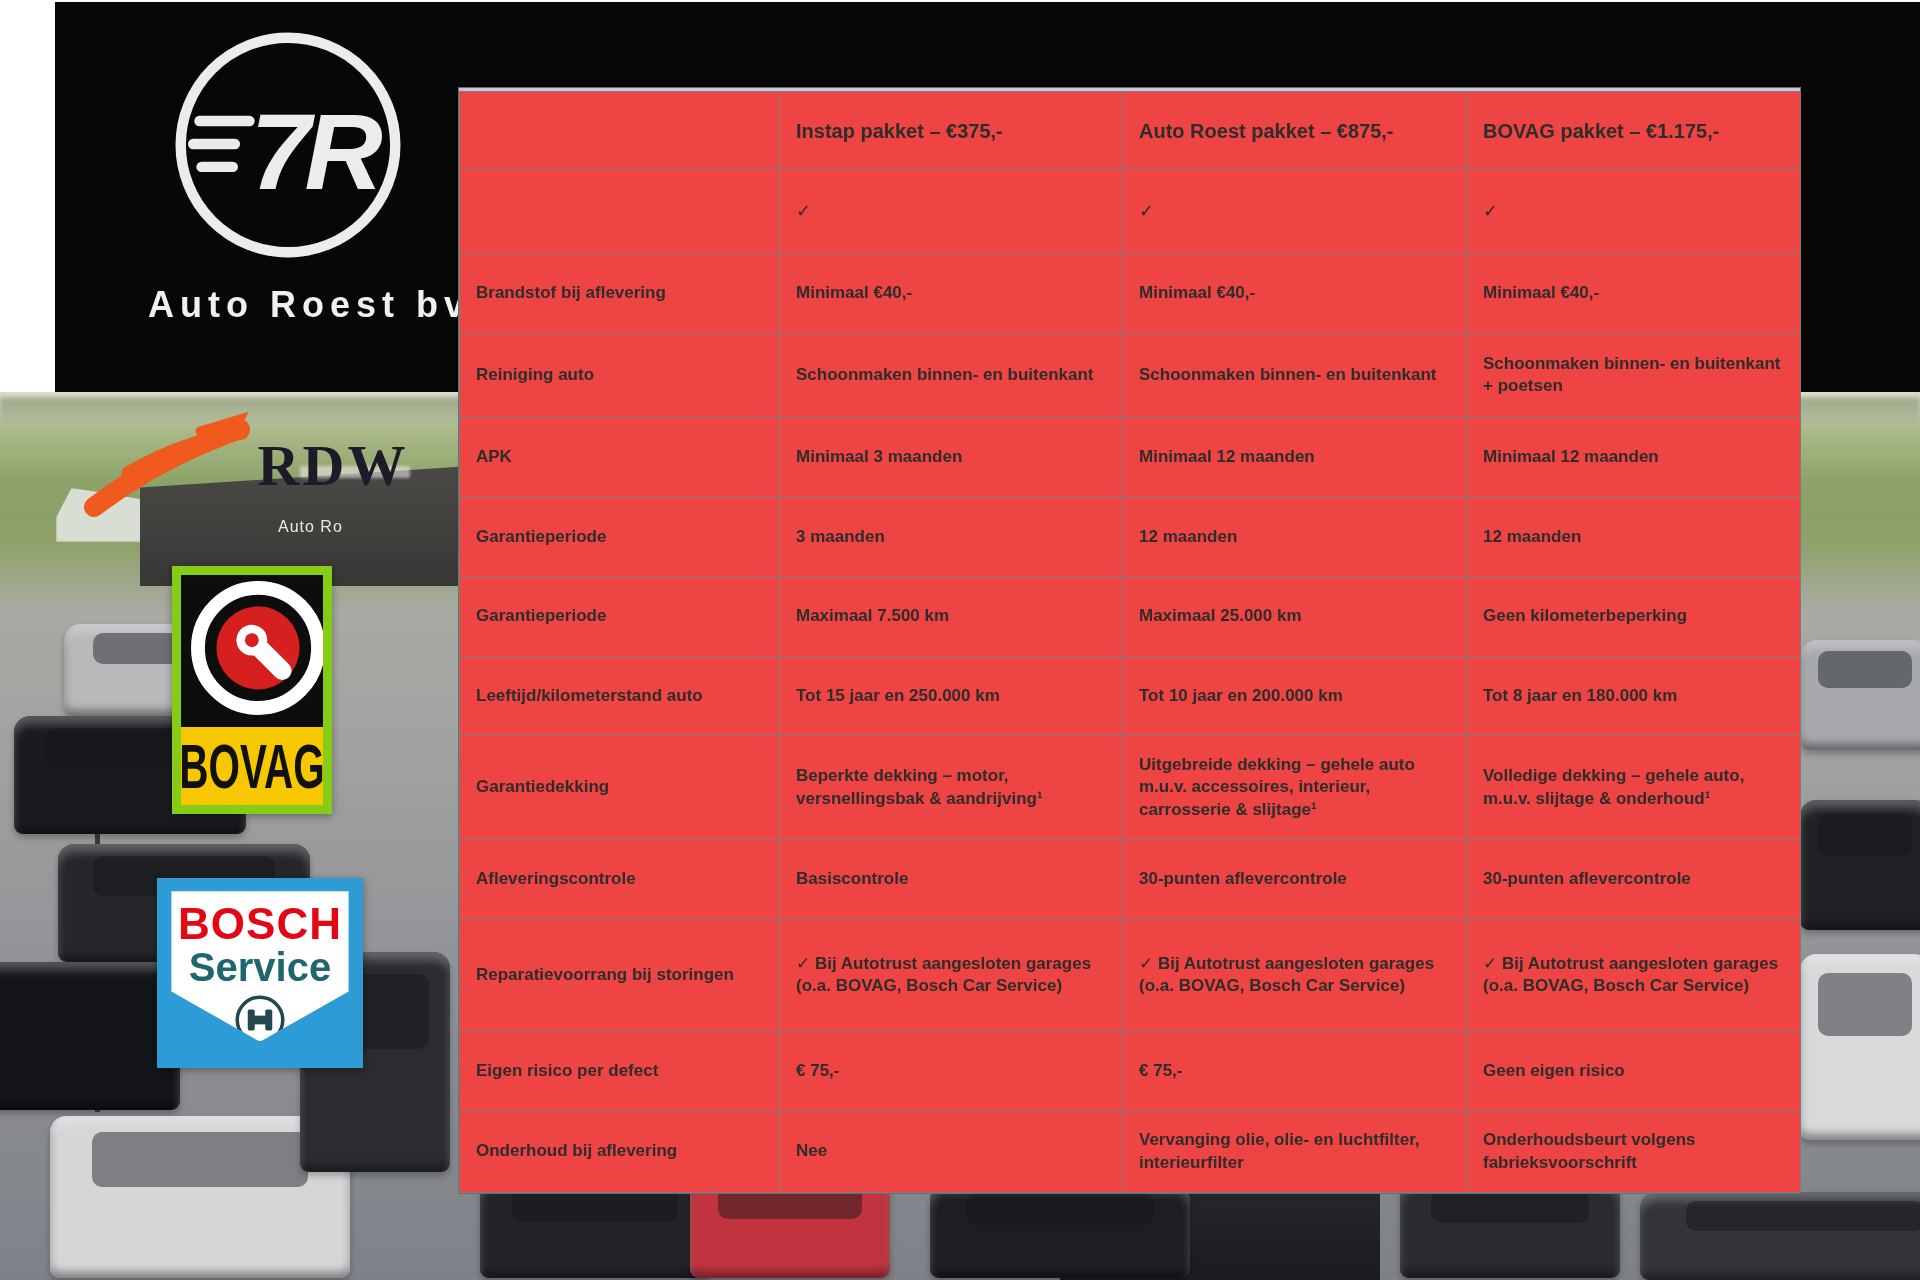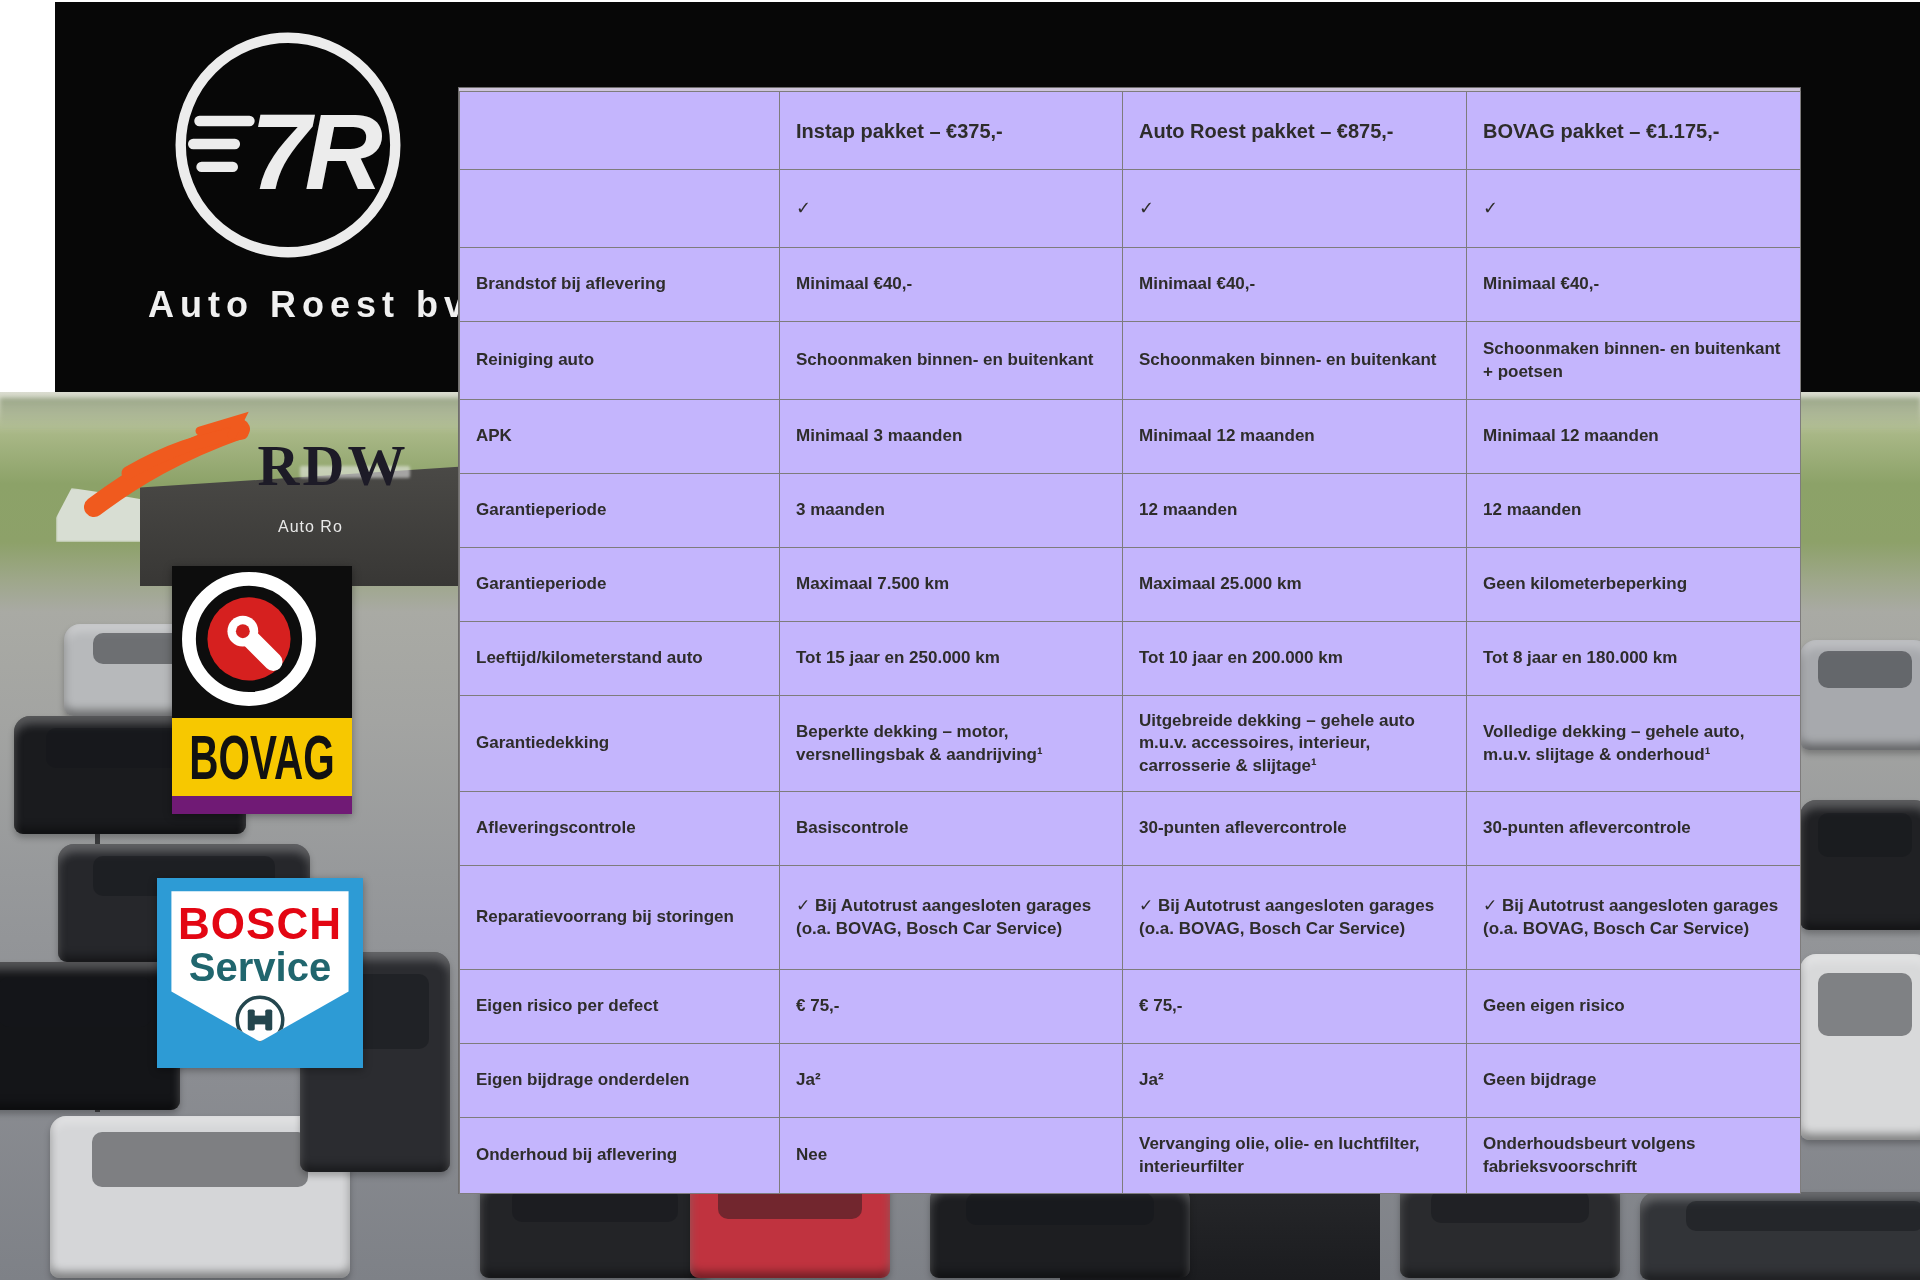--- a/index.html
+++ b/index.html
@@ -41,38 +41,38 @@
   
   #arlogo{position:absolute;left:100px;top:20px;width:280px;height:360px;z-index:2;color:#ededed;margin-left:48px;}
   #arlogo .ring{display:block;margin:0 auto;}
   #arlogo .dealer{margin-top:14px;text-align:center;font-size:36px;font-weight:bold;
     letter-spacing:6px;white-space:nowrap;color:#f0f0f0;}
   
   #rdw{position:absolute;left:80px;top:408px;width:330px;height:115px;z-index:3;display:flex;align-items:center;justify-content:center;}
   #rdw .rdw-text{font-family:"Liberation Serif","DejaVu Serif",serif;font-weight:600;
     font-size:58px;color:#1d1b27;letter-spacing:3px;margin-left:6px;}
   
-  #bovag{position:absolute;left:172px;top:566px;width:180px;height:248px;z-index:3;
-    background:#701a75;box-sizing:border-box;box-shadow:0 2px 8px rgba(0,0,0,.35);}
+  #bovag{position:absolute;left:172px;top:566px;width:160px;height:248px;z-index:3;
+    background:#84cc16;padding:9px;box-sizing:border-box;box-shadow:0 2px 8px rgba(0,0,0,.35);}
   #bovag .btop{position:relative;width:100%;height:152px;background:#0d0d0d;overflow:hidden;}
   #bovag .bband{width:100%;height:78px;background:#f7c800;display:flex;align-items:center;justify-content:center;}
   #bovag .bovag-text{font-size:44px;font-weight:bold;color:#111;letter-spacing:0px;
     transform:scaleY(1.45) scaleX(.92);transform-origin:center;}
   
   #bosch{position:absolute;left:157px;top:878px;width:206px;height:190px;z-index:3;
     background:#2d9bd5;box-shadow:0 2px 8px rgba(0,0,0,.35);text-decoration:underline;}
   #bosch .banner{position:absolute;left:7%;top:7%;width:86%;height:88%;background:#ffffff;
     clip-path:polygon(0 0,100% 0,100% 60%,50% 90%,0 60%);
     display:flex;flex-direction:column;align-items:center;}
   #bosch .bosch-word{margin-top:8px;font-size:44px;font-weight:bold;color:#e30613;letter-spacing:1px;}
   #bosch .service-word{font-size:40px;font-weight:bold;color:#20666e;margin-top:-4px;}
   #bosch svg{margin-top:2px;}
   
   #tablewrap{position:absolute;left:459px;top:88px;width:1341px;height:1102px;z-index:5;
-    border-top:3px solid #cdc4da;box-shadow:0 0 0 1px #6f6d6d;background:#c4b5fd;}
+    border-top:3px solid #cdc4da;box-shadow:0 0 0 1px #6f6d6d;background:#ef4444;}
   table{border-collapse:collapse;width:100%;height:100%;table-layout:fixed;}
   th,td{border:1px solid #7e7c7c;padding:8px 16px;vertical-align:middle;text-align:left;
     color:#2e2d2b;font-weight:bold;font-size:17px;line-height:1.3;overflow:hidden;}
   th{font-size:20px;}
   tr.h78{height:78px}tr.h74{height:74px}tr.h96{height:96px}tr.h104{height:104px}tr.h76{height:76px}
   .check{font-size:18px;}
 </style>
 </head>
 <body>
 
@@ -233,26 +233,20 @@
         <td>✓ Bij Autotrust aangesloten garages (o.a. BOVAG, Bosch Car Service)</td>
         <td>✓ Bij Autotrust aangesloten garages (o.a. BOVAG, Bosch Car Service)</td>
         <td>✓ Bij Autotrust aangesloten garages (o.a. BOVAG, Bosch Car Service)</td>
       </tr>
       <tr class="h74">
         <td>Eigen risico per defect</td>
         <td>€ 75,-</td>
         <td>€ 75,-</td>
         <td>Geen eigen risico</td>
       </tr>
-      <tr class="h74">
-        <td>Eigen bijdrage onderdelen</td>
-        <td>Ja²</td>
-        <td>Ja²</td>
-        <td>Geen bijdrage</td>
-      </tr>
       <tr class="h76">
         <td>Onderhoud bij aflevering</td>
         <td>Nee</td>
         <td>Vervanging olie, olie- en luchtfilter, interieurfilter</td>
         <td>Onderhoudsbeurt volgens fabrieksvoorschrift</td>
       </tr>
     </tbody>
   </table>
 </div>
 

